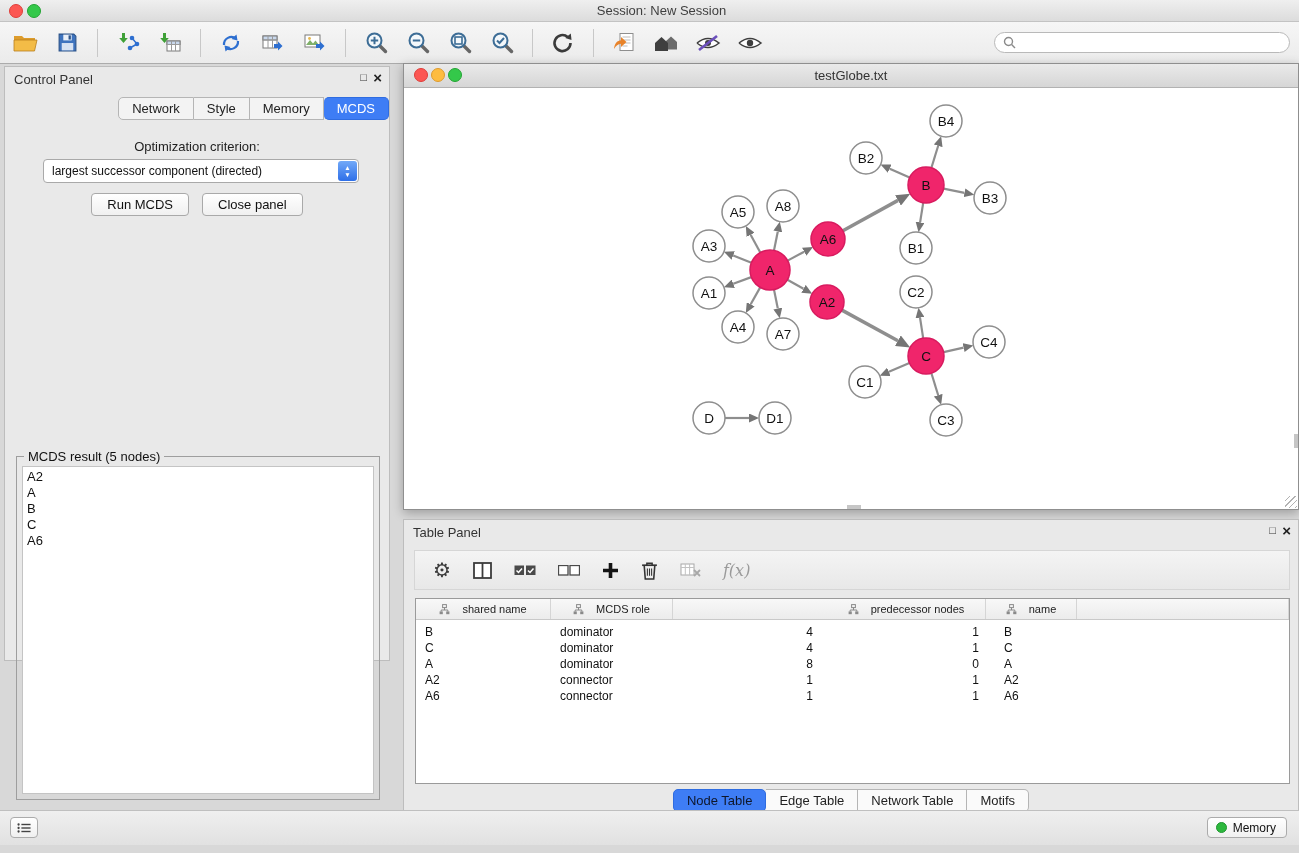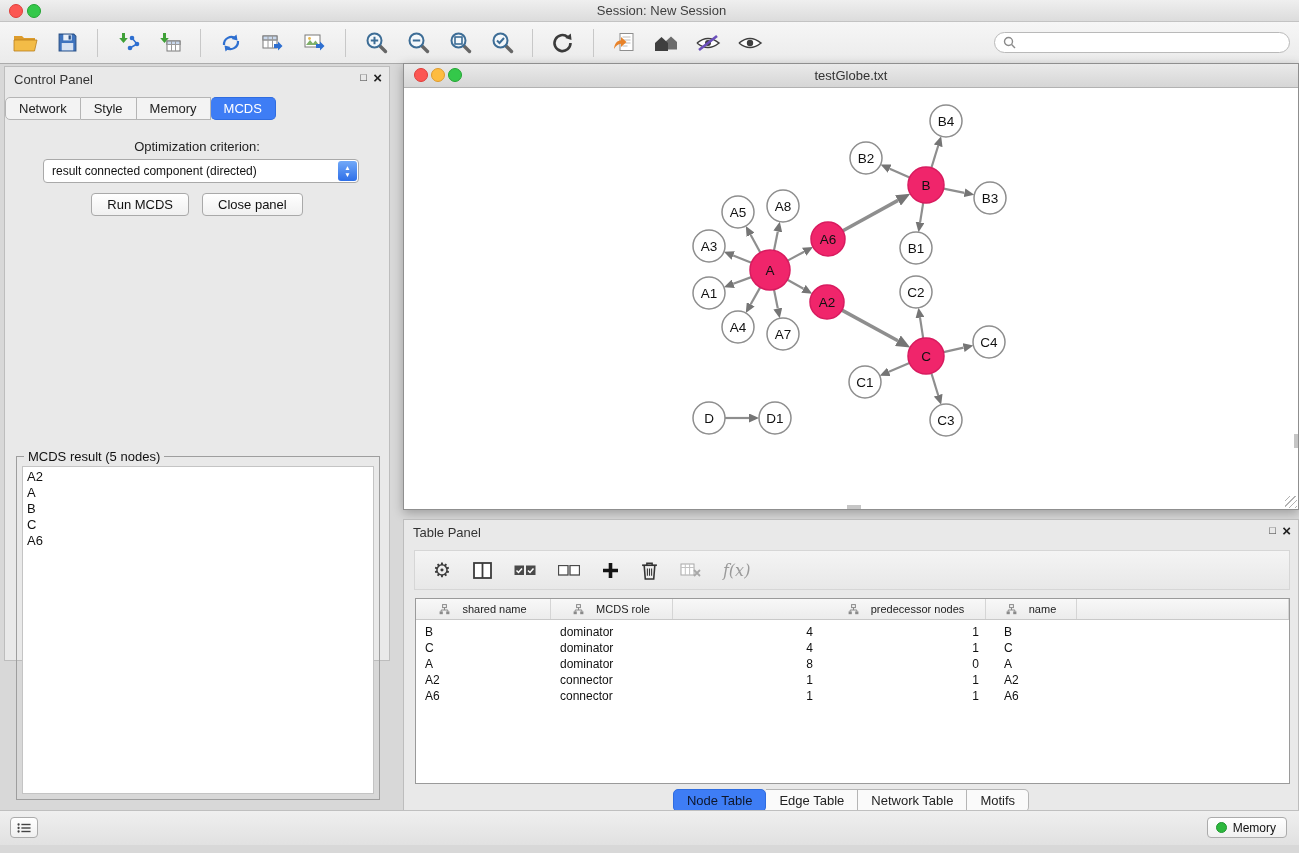--- a/index.html
+++ b/index.html
@@ -31,21 +31,21 @@
     display:flex;align-items:center;padding-left:8px;margin-right:9px;box-sizing:border-box;}
   .search-field input{border:none;outline:none;flex:1;font-size:12px;background:transparent;height:16px;}
   
   .panel-header{height:24px;position:relative;}
   .panel-header .ph-title{position:absolute;left:9px;top:5px;font-size:13px;color:#333;}
   .ph-float{position:absolute;right:22px;top:4px;font-size:11px;color:#333;cursor:default;}
   .ph-close{position:absolute;right:7px;top:2px;font-size:15px;font-weight:bold;color:#222;cursor:default;}
   
   .control-panel{position:absolute;left:4px;top:66px;width:386px;height:595px;
     background:#e9e9e9;border:1px solid #bdbdbd;box-sizing:border-box;}
-  .cp-tabs{position:absolute;top:30px;left:0;right:0;display:flex;justify-content:flex-start;border-radius:10px;}
+  .cp-tabs{position:absolute;top:30px;left:0;right:0;display:flex;justify-content:flex-end;border-radius:10px;}
   .seg-tab{font-size:13px;color:#222;background:#f3f3f3;border:1px solid #b5b5b5;border-left:none;
     padding:3px 13px;cursor:default;}
   .seg-tab:first-child{border-left:1px solid #b5b5b5;border-radius:5px 0 0 5px;}
   .seg-tab:last-child{border-radius:0 5px 5px 0;}
   .seg-tab.active{background:#3e7df5;border-color:#2f6ce0;color:#fff;border-radius:5px;}
   .opt-label{position:absolute;top:72px;left:0;right:0;text-align:center;font-size:13px;color:#222;}
   .criterion-select{position:absolute;top:92px;left:38px;width:316px;height:24px;background:#fff;
     border:1px solid #a9a9a9;border-radius:4px;box-sizing:border-box;font-size:12px;color:#111;}
   .criterion-select .cs-text{position:absolute;left:8px;top:4px;white-space:nowrap;}
   .stepper{position:absolute;right:1px;top:1px;bottom:1px;width:19px;border-radius:3px;
@@ -257,21 +257,21 @@
     <span class="ph-close">×</span>
   </div>
   <div class="cp-tabs">
       <div class="seg-tab">Network</div>
       <div class="seg-tab">Style</div>
       <div class="seg-tab">Memory</div>
       <div class="seg-tab active">MCDS</div>
     </div>
   <div class="opt-label">Optimization criterion:</div>
   <div class="criterion-select">
-    <span class="cs-text">result connected component (directed)</span>
+    <span class="cs-text">largest successor component (directed)</span>
     <span class="stepper">
       <span>▲</span>
       <span>▼</span>
     </span>
   </div>
   <div class="cp-buttons">
     <button>Run MCDS</button>
     <button>Close panel</button>
   </div>
   <div class="result-group">

